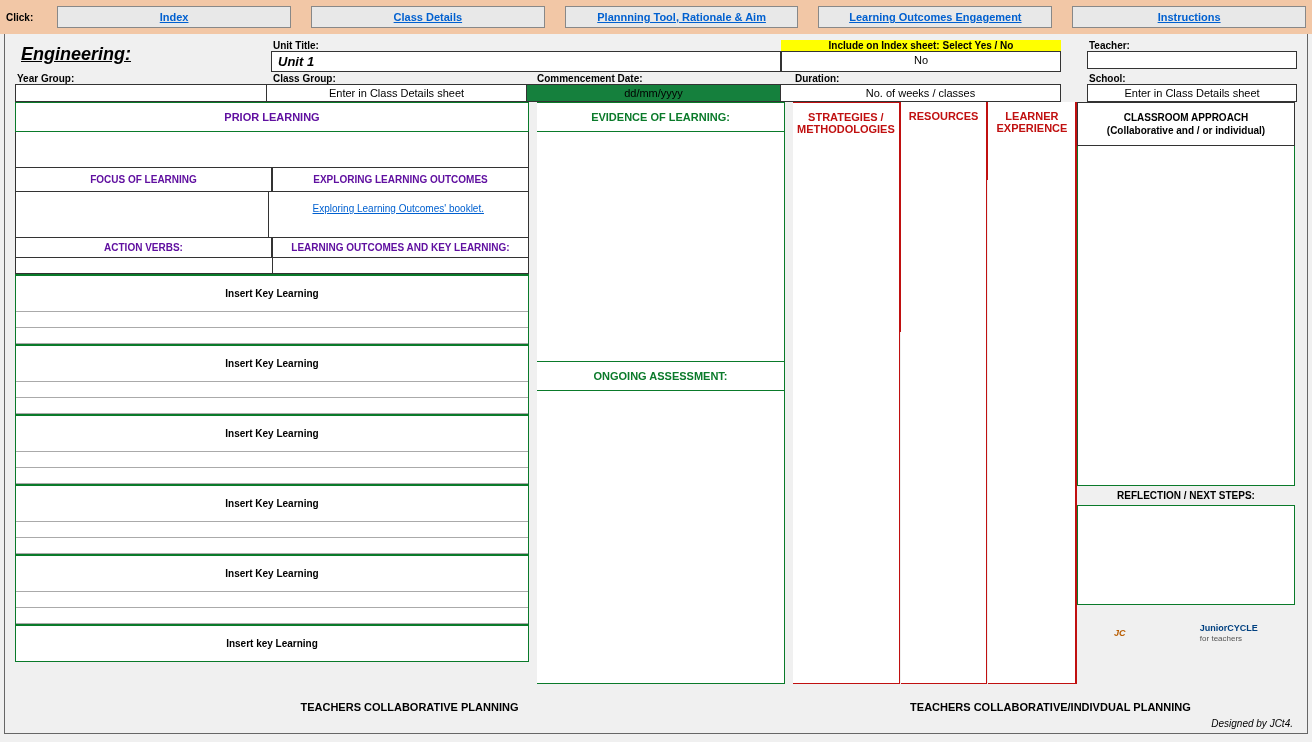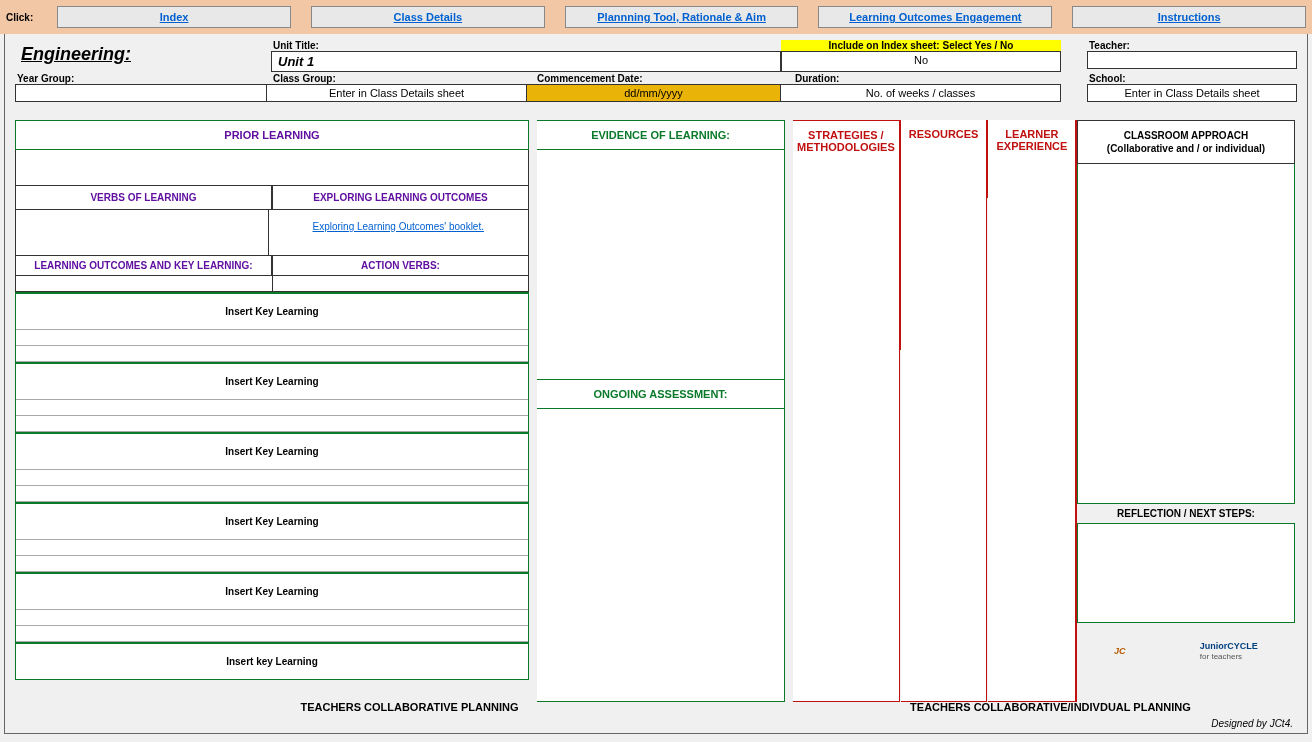--- a/index.html
+++ b/index.html
@@ -27,25 +27,25 @@
 .row2 { display: flex; gap: 6px; font-size: 10px; font-weight: bold; margin-top: 0px;}
 .yr-lbl { width: 250px; padding-left: 2px;}
 .cg-lbl { width: 258px; padding-left: 2px;}
 .cd-lbl { width: 252px; padding-left: 2px;}
 .dur-lbl { flex: 1; padding-left: 2px;}
 .sch-lbl { width: 210px; padding-left: 2px; margin-left: 20px;}
 
 .row3 { display: flex; gap: 0px; margin-top:0;}
 .yr-val { width: 252px; border: 1px solid #333; height: 18px; background:#fff;}
 .cg-val { width: 260px; border: 1px solid #333; border-left:none; text-align: center; padding: 2px; background:#fff;}
-.cd-val { width: 254px; border: 1px solid #333; border-left:none; text-align: center; padding: 2px; background:#eab308;}
+.cd-val { width: 254px; border: 1px solid #333; border-left:none; text-align: center; padding: 2px; background:#15803d;}
 .dur-val { flex: 1; border: 1px solid #333; border-left:none; text-align: center; padding: 2px; background:#fff;}
 .sch-val { width: 210px; border: 1px solid #333; text-align: center; padding: 2px; margin-left: 26px; background:#fff;}
 
-.main-grid { display: flex; gap: 8px; margin-top: 18px; height: 582px; }
+.main-grid { display: flex; gap: 8px; height: 582px; }
 .col-left { width: 514px; display: flex; flex-direction: column; }
 .col-mid { width: 248px; display: flex; flex-direction: column; }
 .col-right { width: 250px; display: flex; }
 .col-far { width: 218px; margin-left: 26px; display: flex; flex-direction: column; }
 
 .hdr { text-align: center; font-weight: bold; font-size: 11px; padding: 8px 4px; border: 1px solid #333; background:#fff;}
 .hdr.purple { color: #6010a0; border-color: #0a7a2a; }
 .hdr.green { color: #0a7a2a; border-color: #0a7a2a; }
 .hdr.red { color: #c01010; border-color: #c01010; }
 .hdr.black { color: #000; font-size:10px; line-height:1.3;}
@@ -130,32 +130,32 @@
     <div class="dur-val">No. of weeks / classes</div>
     <div class="sch-val">Enter in Class Details sheet</div>
   </div>
 
   <div class="main-grid">
 
     <div class="col-left">
       <div class="hdr purple">PRIOR LEARNING</div>
       <div style="height:36px;border:1px solid #333;border-top:none;background:#fff;"></div>
       <div class="left-sub">
-        <div>VERBS OF LEARNING</div>
+        <div>FOCUS OF LEARNING</div>
         <div>EXPLORING LEARNING OUTCOMES</div>
       </div>
       <div style="display:flex;">
         <div style="flex:1;border:1px solid #333;border-top:none;height:46px;background:#fff;"></div>
         <div class="link-row" style="flex:1;border-left:none;">
           <a>Exploring Learning Outcomes' booklet.</a>
         </div>
       </div>
       <div class="left-sub2">
+        <div>ACTION VERBS:</div>
         <div>LEARNING OUTCOMES AND KEY LEARNING:</div>
-        <div>ACTION VERBS:</div>
       </div>
       <div style="display:flex;">
         <div style="flex:1;border:1px solid #333;border-top:none;height:16px;background:#fff;"></div>
         <div style="flex:1;border:1px solid #333;border-top:none;border-left:none;height:16px;background:#fff;"></div>
       </div>
       <div class="key-block">
         <div class="key-label">Insert Key Learning</div>
         <div class="key-row"></div>
         <div class="key-row"></div>
         <div class="key-label">Insert Key Learning</div>

